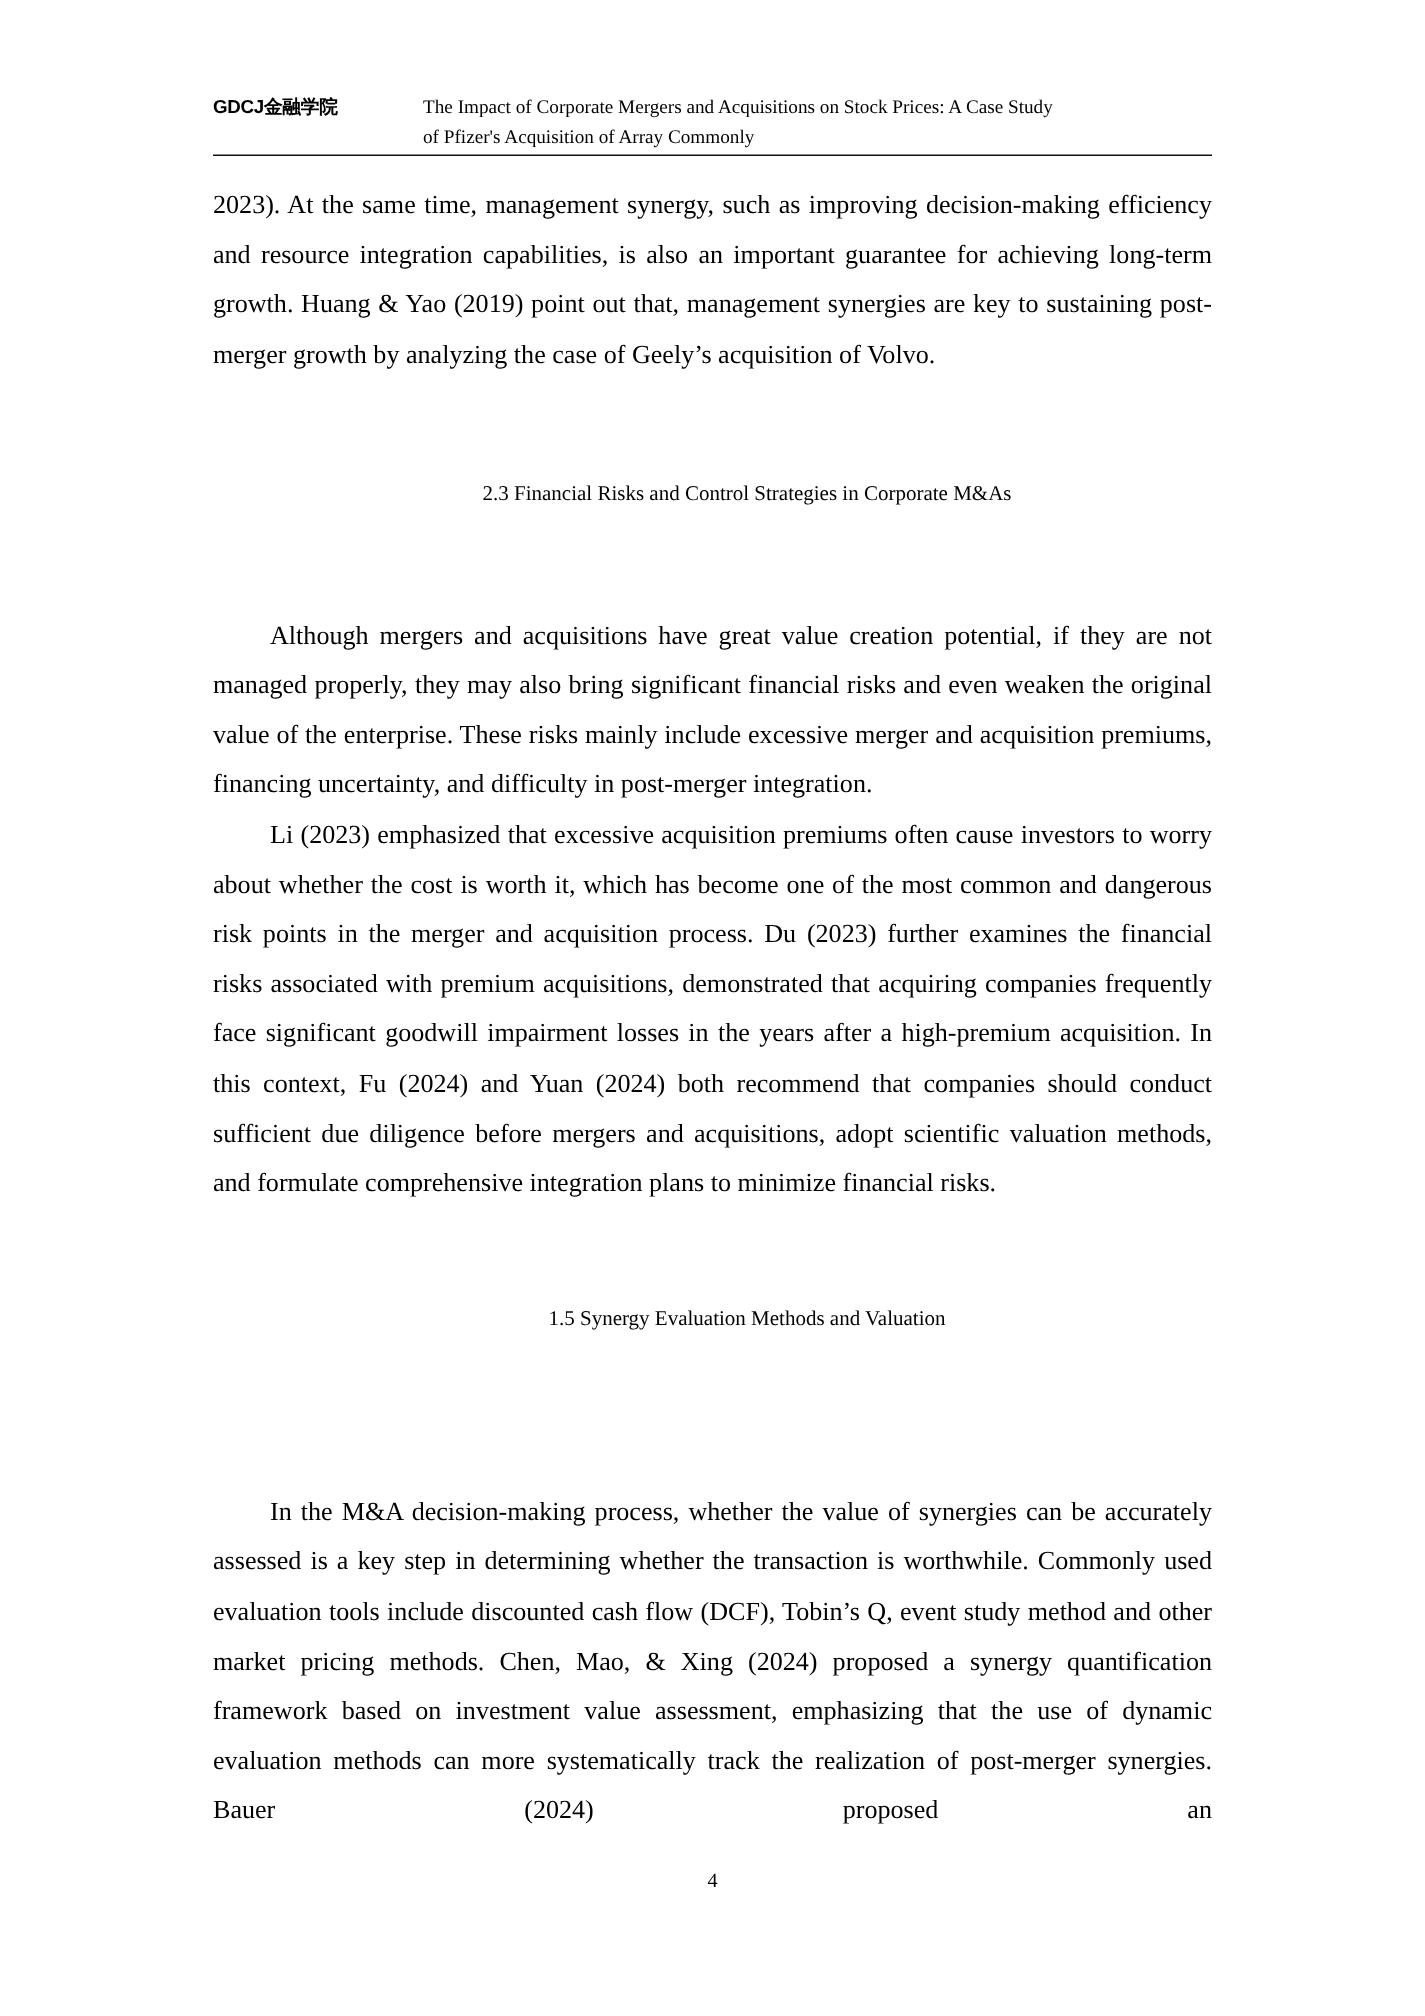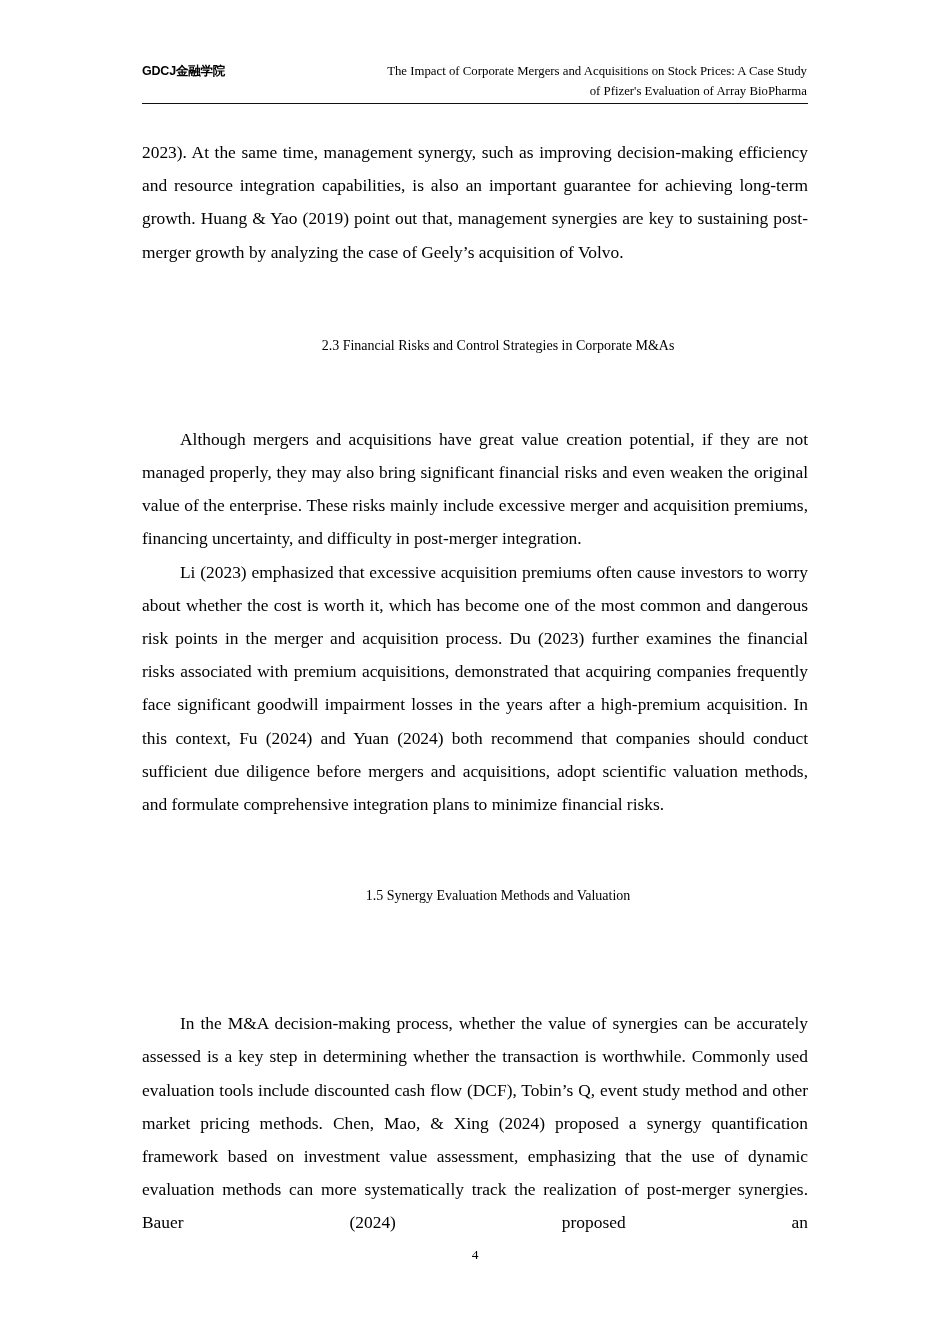--- a/index.html
+++ b/index.html
@@ -44,38 +44,38 @@
     line-height: 1.25;
     white-space: nowrap;
     padding-top: 2px;
     flex: 0 0 auto;
     width: 140px;
   }
   .header-title {
     flex: 1 1 auto;
     font-size: 12.8px;
     line-height: 1.55;
-    text-align: right;
+    text-align: left;
     padding-right: 1px;
   }
   .header-title .line1 { display: block; }
   .header-title .line2 { display: block; }
   .header-rule {
     margin-top: 1px;
     border: none;
     border-top: 1.6px solid #111;
     width: 666px;
     height: 0;
   }
 
   
   .content {
     position: absolute;
     left: 142px;
-    top: 136px;
+    top: 120px;
     width: 666px;
   }
 
   p.body-par {
     margin: 0;
     font-size: 17.4px;
     line-height: 33.2px;
     text-align: justify;
     text-justify: inter-word;
     text-indent: 0;
@@ -126,21 +126,21 @@
 </head>
 <body>
 
 <div class="page">
 
   <div class="page-header">
     <div class="header-row">
       <div class="header-logo">GDCJ金融学院</div>
       <div class="header-title">
         <span class="line1">The Impact of Corporate Mergers and Acquisitions on Stock Prices: A Case Study</span>
-        <span class="line2">of Pfizer's Evaluation of Array BioPharma</span>
+        <span class="line2">of Pfizer's Acquisition of Array Commonly</span>
       </div>
     </div>
     <hr class="header-rule">
   </div>
 
   <div class="content">
 
     <p class="body-par">2023). At the same time, management synergy, such as improving decision-making efficiency and resource integration capabilities, is also an important guarantee for achieving long-term growth. Huang &amp; Yao (2019) point out that, management synergies are key to sustaining post-merger growth by analyzing the case of Geely’s acquisition of Volvo.</p>
 
     <div class="gap-after-par-1"></div>

